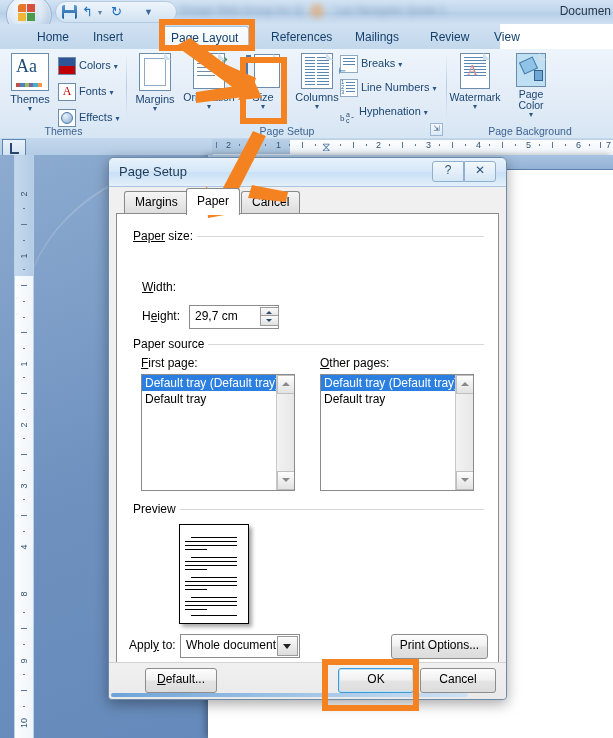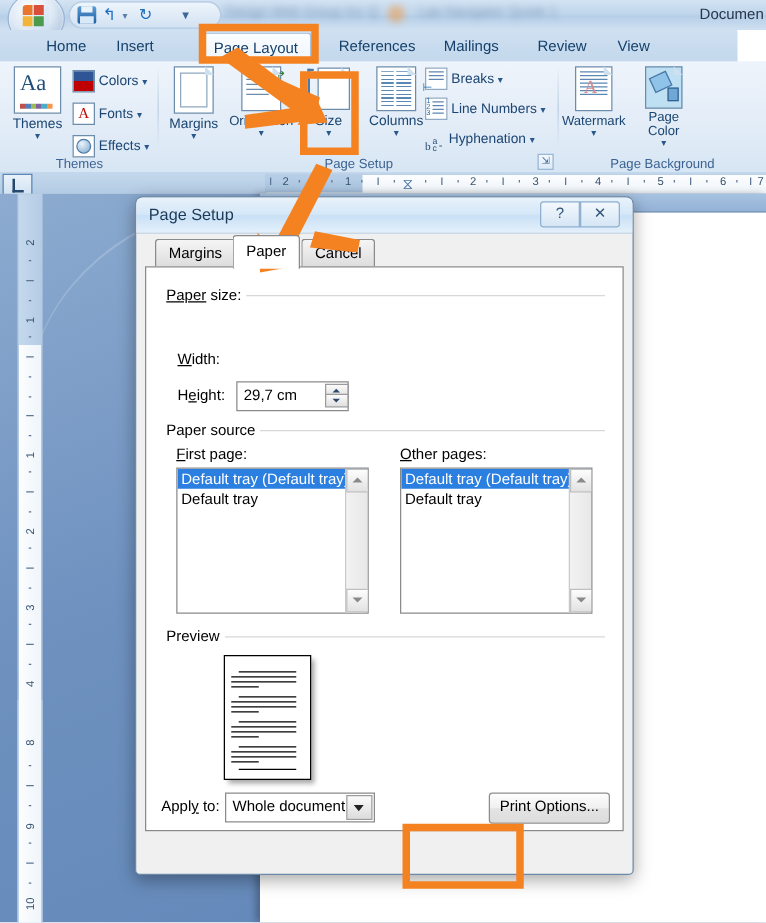--- a/index.html
+++ b/index.html
@@ -42,21 +42,21 @@
   #qat-save:after{content:"";position:absolute;left:3px;top:0;width:9px;height:5px;background:#eaf3fb;}
   #qat-save:before{content:"";position:absolute;left:2px;bottom:0;width:11px;height:6px;background:#d8e9f8;}
   .qarrow{font-size:13px;color:#1e6fc0;line-height:14px;}
   #qat-undo{left:26px;}
   #qat-undo-d{left:42px;font-size:8px;color:#5b7fa6;top:6px;}
   #qat-redo{left:55px;color:#1e6fc0;}
   #qat-more{left:88px;font-size:9px;color:#3c6898;top:5px;}
 
   
   #ribbon-tabs{
-    position:absolute;left:0;top:24px;width:590px;height:25px;
+    position:absolute;left:0;top:24px;width:500px;height:25px;
     background:linear-gradient(to bottom,#cfe0f1 0%,#c3d8ec 100%);
     border-bottom:1px solid #a8c2dd;
   }
   .rtab{position:absolute;top:2px;height:23px;line-height:23px;padding:0 10px;font-size:12px;color:#15406b;white-space:nowrap;}
   .rtab.active{
     background:linear-gradient(to bottom,#fbfdfe,#eef5fb);
     border:1px solid #a8c2dd;border-bottom:none;border-radius:3px 3px 0 0;line-height:22px;
   }
 
   
@@ -530,20 +530,26 @@
 
       <span class="fld-label" style="left:12px;top:424px;">Appl<u class="acc">y</u> to:</span>
       <div class="combo" style="left:63px;top:420px;width:118px;">
         <span class="cval">Whole document</span>
         <span class="cbtn"></span>
       </div>
       <div class="btn" style="left:274px;top:420px;width:95px;"><span>Print Options...</span></div>
     </div>
   </div>
 
+  <div id="dlg-footer">
+    <div class="btn" style="left:36px;top:5px;width:70px;"><span><u class="acc">D</u>efault...</span></div>
+    <div class="btn default" style="left:229px;top:5px;width:74px;">OK</div>
+    <div class="btn" style="left:311px;top:5px;width:74px;">Cancel</div>
+    <div id="dlg-footbar"></div>
+  </div>
 </div>
 
 <svg class="ann-svg" viewBox="0 0 613 738">
 
   <g fill="#f58220">
     <polygon points="176,46 242,94 252,84 190,38"></polygon>
     <polygon points="196,103 252,96 250,84 196,92"></polygon>
     <polygon points="210,70 252,92 256,78 216,60"></polygon>
     <polygon points="252,76 262,98 238,100"></polygon>
   </g>

